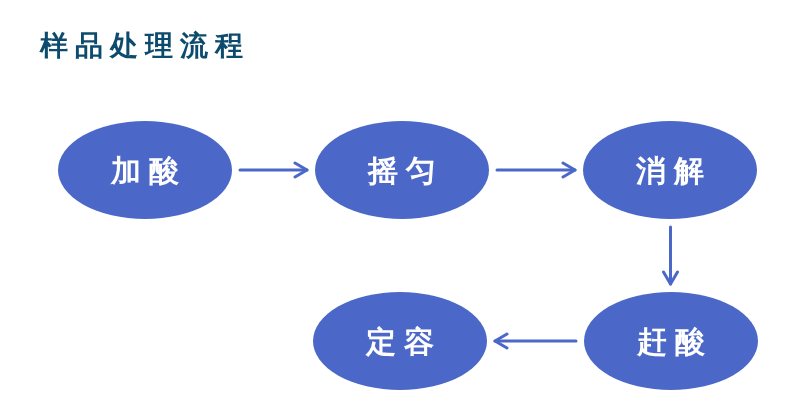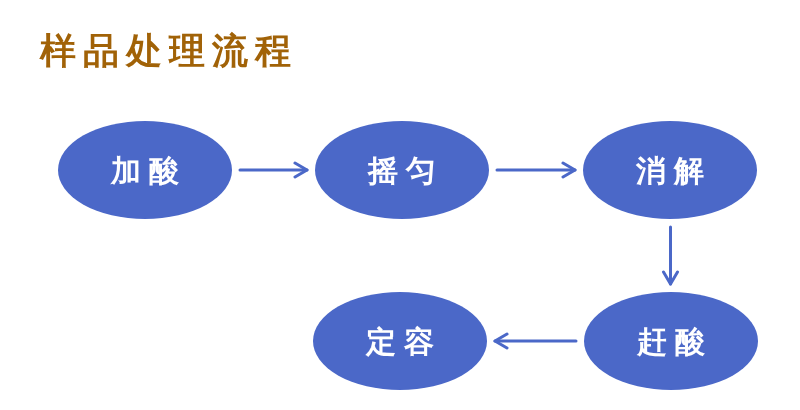--- a/index.html
+++ b/index.html
@@ -14,25 +14,25 @@
   .stage {
     position: relative;
     width: 800px;
     height: 410px;
     background: #ffffff;
   }
   .page-title {
     position: absolute;
     left: 40px;
     top: 30px;
-    font-size: 36px;
+    font-size: 28px;
     line-height: 1.15;
     font-weight: 700;
     letter-spacing: 7px;
-    color: #a16207;
+    color: #0c4a6e;
     white-space: nowrap;
   }
   svg.flow {
     position: absolute;
     left: 0;
     top: 0;
   }
   .node-label {
     font-family: "Liberation Sans", sans-serif;
     font-size: 30px;

